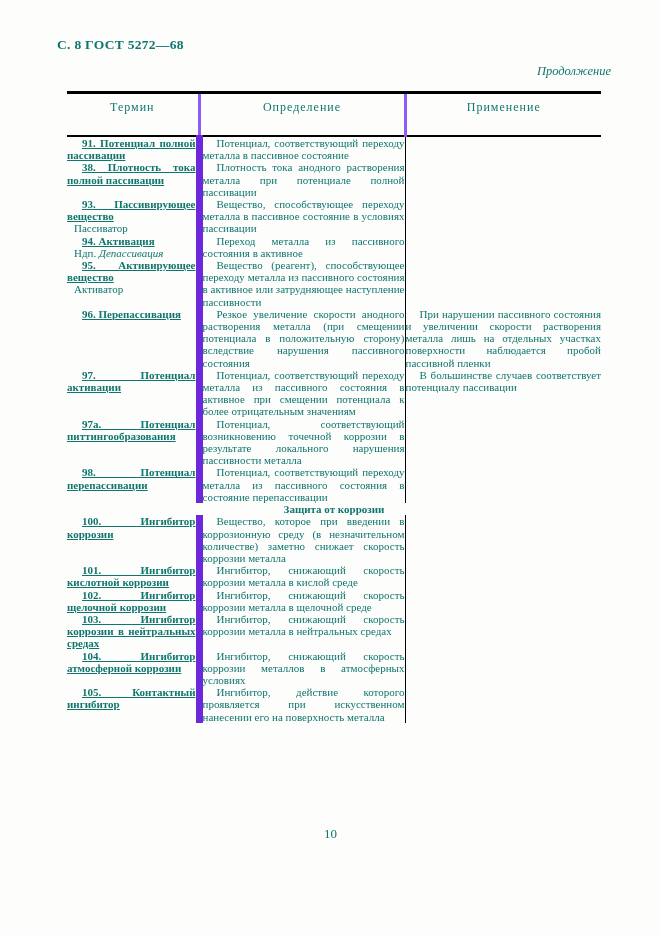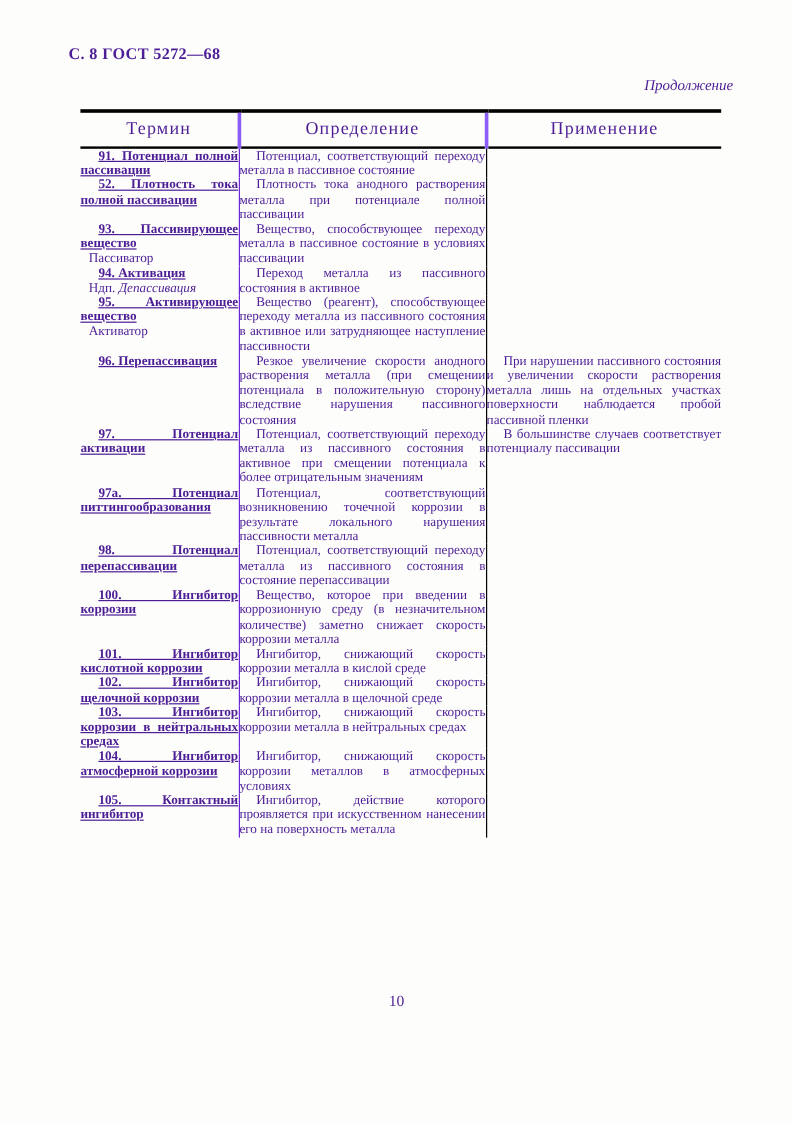--- a/index.html
+++ b/index.html
@@ -6,21 +6,21 @@
     margin: 0;
     padding: 0;
     background: #e8e8e8;
   }
   .page {
     position: relative;
     width: 661px;
     height: 936px;
     margin: 0 auto;
     background: #fdfdfc;
-    color: #4c1d95;
+    color: #0f766e;
     font-family: "Liberation Serif", "DejaVu Serif", serif;
     overflow: hidden;
   }
   .doc-header {
     position: absolute;
     left: 57px;
     top: 37px;
     font-size: 13.5px;
     font-weight: bold;
     letter-spacing: 0.3px;
@@ -39,34 +39,34 @@
     left: 67px;
     top: 91px;
     width: 534px;
     border-collapse: collapse;
     table-layout: fixed;
   }
   table.terms th {
     border-top: 3px solid #000;
     border-bottom: 2.5px solid #000;
     font-weight: normal;
-    font-size: 15px;
+    font-size: 12px;
     letter-spacing: 1px;
-    padding: 6px 2px 5px 2px;
+    padding: 6px 2px 20px 2px;
   }
   table.terms th + th { border-left: 3px solid #8b5cf6; font-family: Liberation Serif, serif; }
   table.terms td {
     vertical-align: top;
     font-size: 11px;
     line-height: 12.2px;
     padding: 0;
   }
   td.cell-term { padding: 3px 2px 1px 2px; }
   td.cell-def  {
-    border-left: 1px solid #6d28d9;
+    border-left: 7px solid #6d28d9;
     border-right: 1px solid #000;
     padding: 3px 7px 1px 7px;
   }
   td.cell-app  { padding: 3px 8px 1px 8px; }
   .cell-term p, .cell-def p, .cell-app p { margin: 0; }
   .term-main {
     font-weight: bold;
     text-indent: 15px;
     text-align: justify;
     text-decoration: underline;
@@ -123,21 +123,21 @@
           <td class="cell-term">
             <p class="term-main">91. Потенциал полной пассивации</p>
           </td>
           <td class="cell-def">
             <p class="def-text">Потенциал, соответствующий переходу металла в пассивное состояние</p>
           </td>
           <td class="cell-app"></td>
         </tr>
         <tr>
           <td class="cell-term">
-            <p class="term-main">52. Плотность тока полной пассивации</p>
+            <p class="term-main">38. Плотность тока полной пассивации</p>
           </td>
           <td class="cell-def">
             <p class="def-text">Плотность тока анодного растворения металла при потенциале полной пассивации</p>
           </td>
           <td class="cell-app"></td>
         </tr>
         <tr>
           <td class="cell-term">
             <p class="term-main">93. Пассивирующее вещество</p>
             <p class="term-synonym">Пассиватор</p>
@@ -201,20 +201,23 @@
         <tr>
           <td class="cell-term">
             <p class="term-main">98. Потенциал перепассивации</p>
           </td>
           <td class="cell-def">
             <p class="def-text">Потенциал, соответствующий переходу металла из пассивного состояния в состояние перепассивации</p>
           </td>
           <td class="cell-app"></td>
         </tr>
         <tr>
+          <td colspan="3" class="section-cell">Защита от коррозии</td>
+        </tr>
+        <tr>
           <td class="cell-term">
             <p class="term-main">100. Ингибитор коррозии</p>
           </td>
           <td class="cell-def">
             <p class="def-text">Вещество, которое при введении в коррозионную среду (в незначительном количестве) заметно снижает скорость коррозии металла</p>
           </td>
           <td class="cell-app"></td>
         </tr>
         <tr>
           <td class="cell-term">

